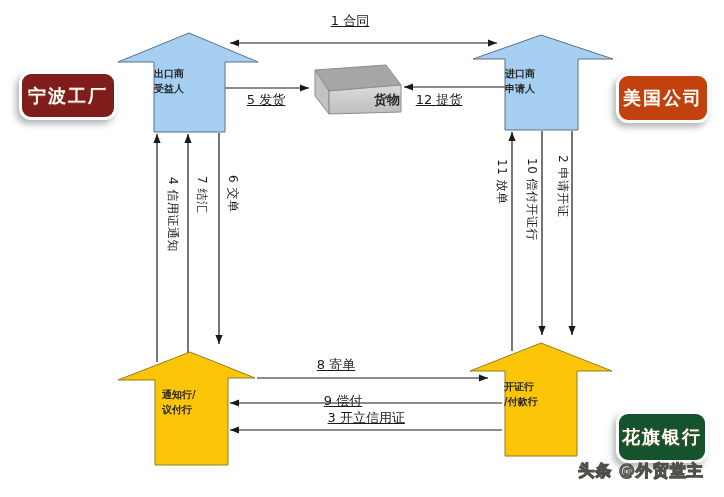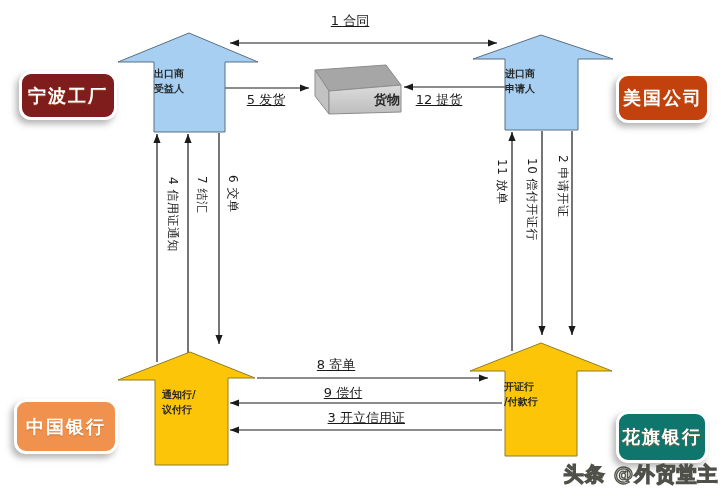--- a/index.html
+++ b/index.html
@@ -25,21 +25,21 @@
     text-shadow:0 1px 1px rgba(180,90,20,.6);
   }
   .goods-lbl{position:absolute;font-size:13px;font-weight:bold;color:#2a2a2a;text-align:right;}
   #title{
     position:absolute;left:290px;top:465px;width:156px;text-align:center;
     font-family:"DejaVu Serif","Liberation Serif",serif;
     font-size:19px;font-weight:bold;color:#111;white-space:nowrap;
   }
   #watermark{
     position:absolute;left:560px;top:461px;width:162px;text-align:center;
-    font-size:20px;font-weight:bold;white-space:nowrap;
+    font-size:16px;font-weight:bold;white-space:nowrap;
     color:#dededi;color:#dcdcd2;-webkit-text-stroke:1.3px #50504a;
     letter-spacing:1px;
   }
 </style>
 </head>
 <body>
 
 <div id="stage">
 
   <svg id="shapes" viewBox="0 0 724 497" xmlns="http://www.w3.org/2000/svg">
@@ -77,24 +77,21 @@
     <polygon points="315,70 329,91 329,114 315,96" fill="#c2c2c2" stroke="#8c8c8c" stroke-width="1"></polygon>
     <polygon points="329,91 401,85 401,112 329,114" fill="url(#gg)" stroke="#8c8c8c" stroke-width="1"></polygon>
   </svg>
 
   <div class="entity" style="left: 19px; top: 71px; width: 92px; height: 43px; background: #7f1d1d;">
     <span>宁波工厂</span>
   </div>
   <div class="entity" style="left: 616px; top: 73px; width: 88px; height: 44px; background: #c2410c;">
     <span>美国公司</span>
   </div>
-  <div class="entity" style="left: 14px; top: 399px; width: 98px; height: 49px; background: rgb(240, 146, 78);">
-    <span>中国银行</span>
-  </div>
-  <div class="entity" style="left: 616px; top: 411px; width: 86px; height: 46px; background: #0f766e;">
+  <div class="entity" style="left: 616px; top: 411px; width: 86px; height: 46px; background: #14532d;">
     <span>花旗银行</span>
   </div>
 
   <div class="role" style="left:154px;top:66px;width:71px;">
     <div>出口商</div>
     <div>受益人</div>
   </div>
   <div class="role" style="left:505px;top:66px;width:65px;">
     <div>进口商</div>
     <div>申请人</div>
@@ -107,21 +104,21 @@
     <div>开证行</div>
     <div>/付款行</div>
   </div>
 
   <div class="goods-lbl" style="left:330px;top:91px;width:70px;">货物</div>
 
   <div class="lbl" style="left:305px;top:12px;width:90px;">1 合同</div>
   <div class="lbl" style="left:231px;top:91px;width:70px;">5 发货</div>
   <div class="lbl" style="left:404px;top:91px;width:70px;">12 提货</div>
   <div class="lbl" style="left:301px;top:356px;width:70px;">8 寄单</div>
-  <div class="lbl" style="left:308px;top:384px;width:70px;">9 偿付</div>
+  <div class="lbl" style="left:308px;top:392px;width:70px;">9 偿付</div>
   <div class="lbl" style="left:295px;top:409px;width:110px;text-align:right;">3 开立信用证</div>
 
   <div class="vlbl" style="left:181px;top:177px;">4 信用证通知</div>
   <div class="vlbl" style="left:210px;top:176px;">7 结汇</div>
   <div class="vlbl" style="left:241px;top:175px;">6 交单</div>
   <div class="vlbl" style="left:510px;top:159px;">11 放单</div>
   <div class="vlbl" style="left:540px;top:158px;">10 偿付开证行</div>
   <div class="vlbl" style="left:571px;top:155px;">2 申请开证</div>
 
   <div id="watermark">头条 @外贸堂主</div>

